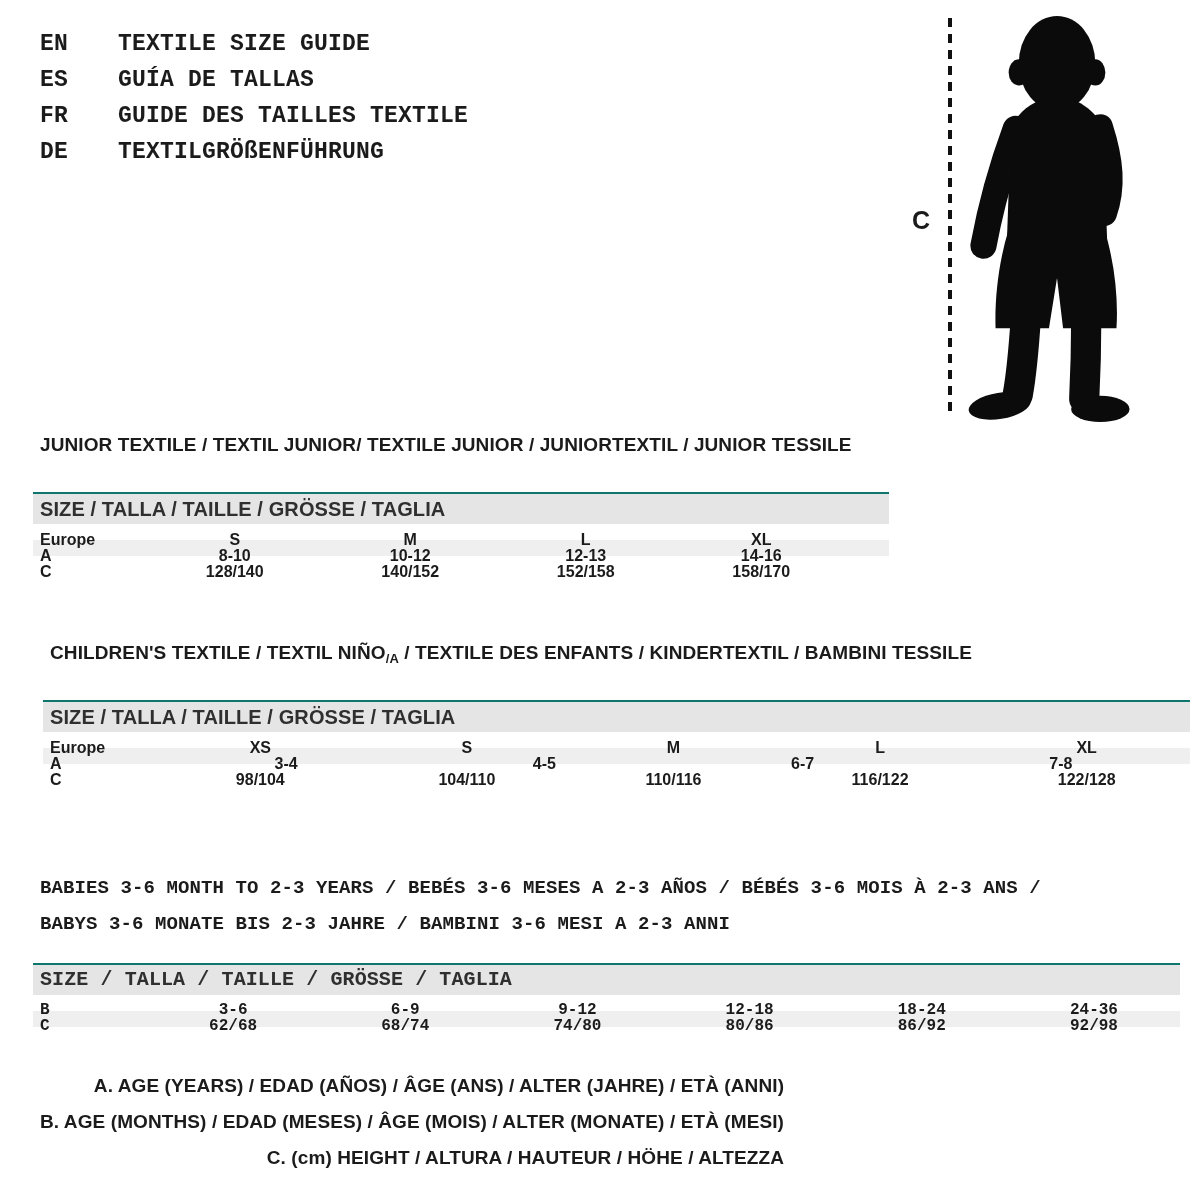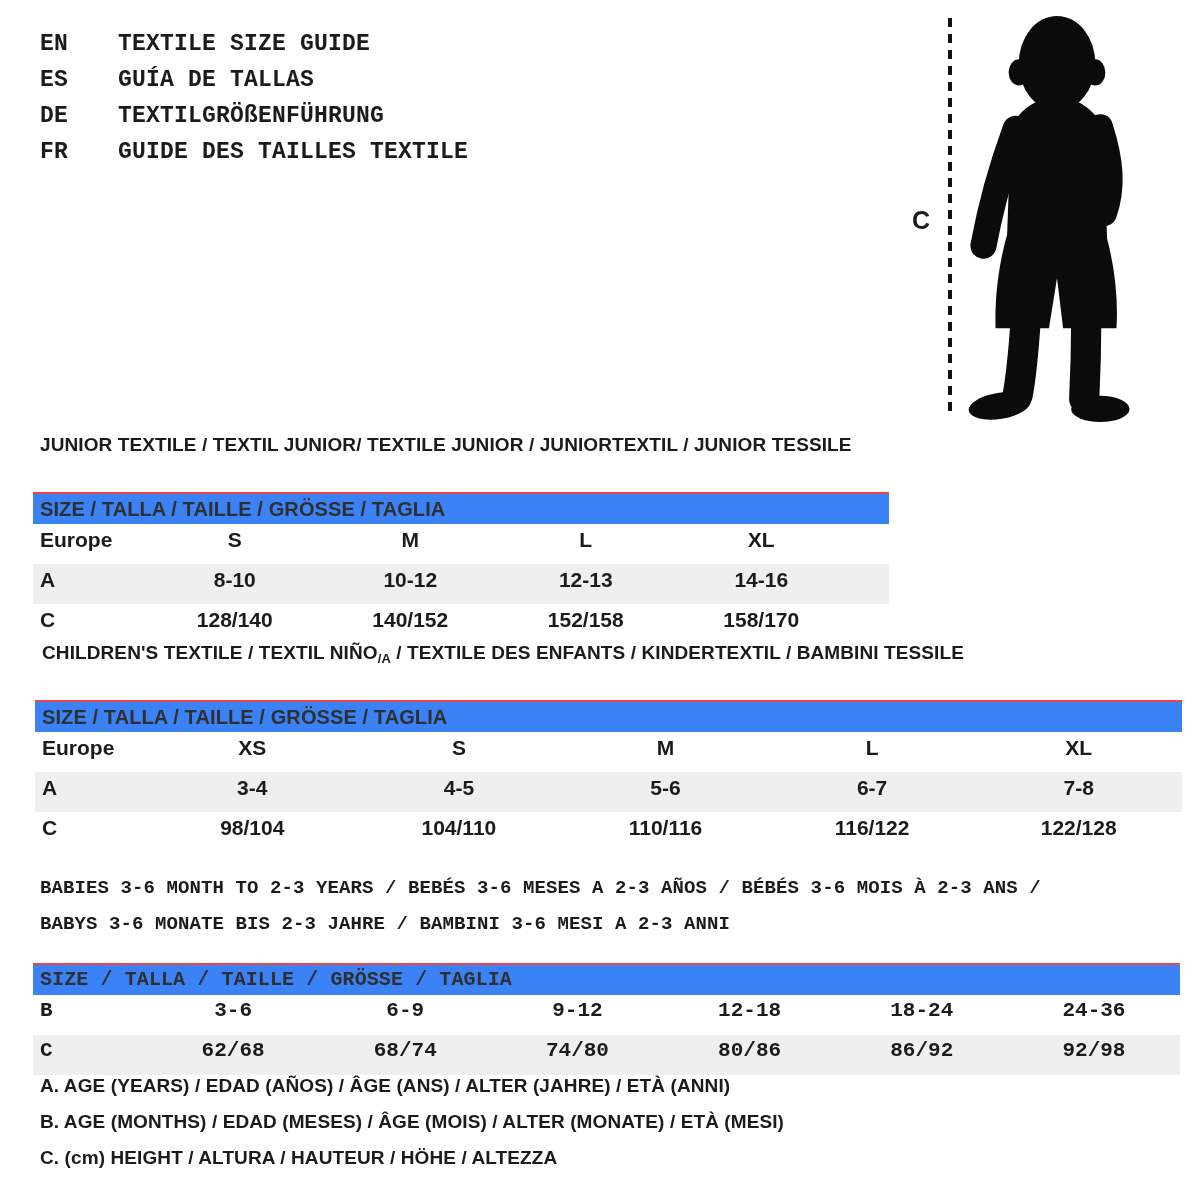--- a/index.html
+++ b/index.html
@@ -19,67 +19,67 @@
   .lang-code { width: 78px; flex: 0 0 78px; }
 
   
   .measure-line { position: absolute; left: 946px; top: 16px; width: 8px; height: 404px; }
   .measure-label { position: absolute; left: 912px; top: 206px; font-size: 25px; font-weight: 700; }
   .silhouette { position: absolute; left: 963px; top: 14px; width: 182px; height: 408px; }
 
   
   .size-section { position: absolute; }
   #sec-junior   { left: 33px; top: 434px; width: 856px; }
-  #sec-children { left: 35px; top: 642px; width: 1147px; }
+  #sec-children { left: 43px; top: 642px; width: 1147px; }
   #sec-babies   { left: 33px; top: 870px; width: 1147px; font-family: Liberation Mono, monospace; }
 
   .section-title {
     font-size: 19px; font-weight: 700; line-height: 21px;
     margin: 0 0 31px 7px; letter-spacing: 0.1px; white-space: pre-line;
   }
   #sec-babies .section-title { line-height: 36px; margin-bottom: 15px; }
 
   .size-table { width: 100%; }
   .table-header {
-    background: #3b82f6; border-top: 2px solid #ef4444;
+    background: #e5e5e5; border-top: 2px solid #0f766e;
     height: 30px; line-height: 30px;
     padding-left: 7px; font-size: 20px; font-weight: 700; color: #2f2f2f;
     letter-spacing: 0.1px;
   }
-  .trow { display: flex; height: 40px; line-height: 31px; font-size: 21px; font-weight: 700; }
+  .trow { display: flex; height: 16px; line-height: 31px; font-size: 16px; font-weight: 700; }
   .trow.shaded { background: #efefef; }
   .cell { flex: 1; text-align: center; }
   .cell.label { flex: 0 0 107px; text-align: left; padding-left: 7px; }
   .pad-right .trow { padding-right: 40px; }
 
   .subscript { font-size: 13px; vertical-align: -4px; }
 
   
   .legend { position: absolute; left: 40px; top: 1068px; }
-  .legend-item { font-size: 19px; font-weight: 700; line-height: 36px; letter-spacing: 0.1px; }
+  .legend-item { font-size: 19px; font-weight: 700; line-height: 36px; letter-spacing: 0.1px; text-align: right; }
 </style>
 </head>
 <body>
 
 <div class="langs">
   <div class="lang-row">
     <span class="lang-code">EN</span>
     <span class="lang-label">TEXTILE SIZE GUIDE</span>
   </div>
   <div class="lang-row">
     <span class="lang-code">ES</span>
     <span class="lang-label">GUÍA DE TALLAS</span>
   </div>
   <div class="lang-row">
+    <span class="lang-code">FR</span>
+    <span class="lang-label">GUIDE DES TAILLES TEXTILE</span>
+  </div>
+  <div class="lang-row">
     <span class="lang-code">DE</span>
     <span class="lang-label">TEXTILGRÖßENFÜHRUNG</span>
-  </div>
-  <div class="lang-row">
-    <span class="lang-code">FR</span>
-    <span class="lang-label">GUIDE DES TAILLES TEXTILE</span>
   </div>
 </div>
 
 <svg class="measure-line" viewBox="0 0 8 404">
   <line x1="4" y1="2" x2="4" y2="402" stroke="#111111" stroke-width="4" stroke-dasharray="9 7"></line>
 </svg>
 <div class="measure-label">C</div>
 
 <svg class="silhouette" viewBox="0 0 180 405">
   <g fill="#0b0b0b" stroke="none">
@@ -145,21 +145,20 @@
           <div class="cell">XS</div>
           <div class="cell">S</div>
           <div class="cell">M</div>
           <div class="cell">L</div>
           <div class="cell">XL</div>
         </div>
         <div class="trow shaded">
           <div class="cell label">A</div>
           <div class="cell">3-4</div>
           <div class="cell">4-5</div>
-          <div class="cell">5-6</div>
           <div class="cell">6-7</div>
           <div class="cell">7-8</div>
         </div>
         <div class="trow">
           <div class="cell label">C</div>
           <div class="cell">98/104</div>
           <div class="cell">104/110</div>
           <div class="cell">110/116</div>
           <div class="cell">116/122</div>
           <div class="cell">122/128</div>

